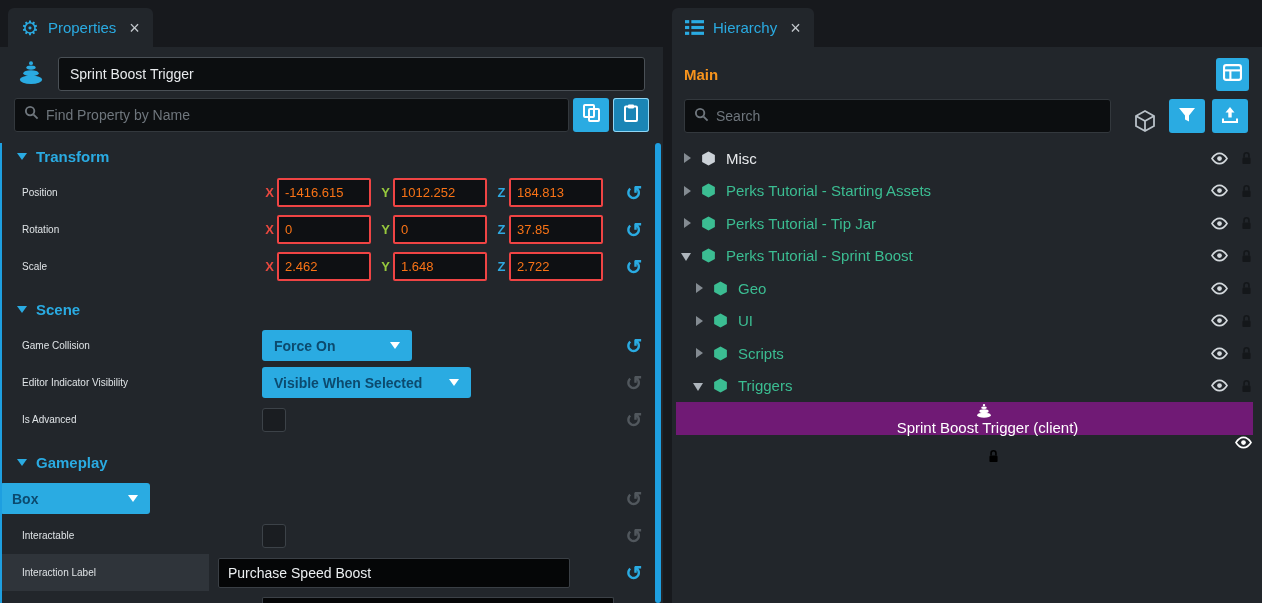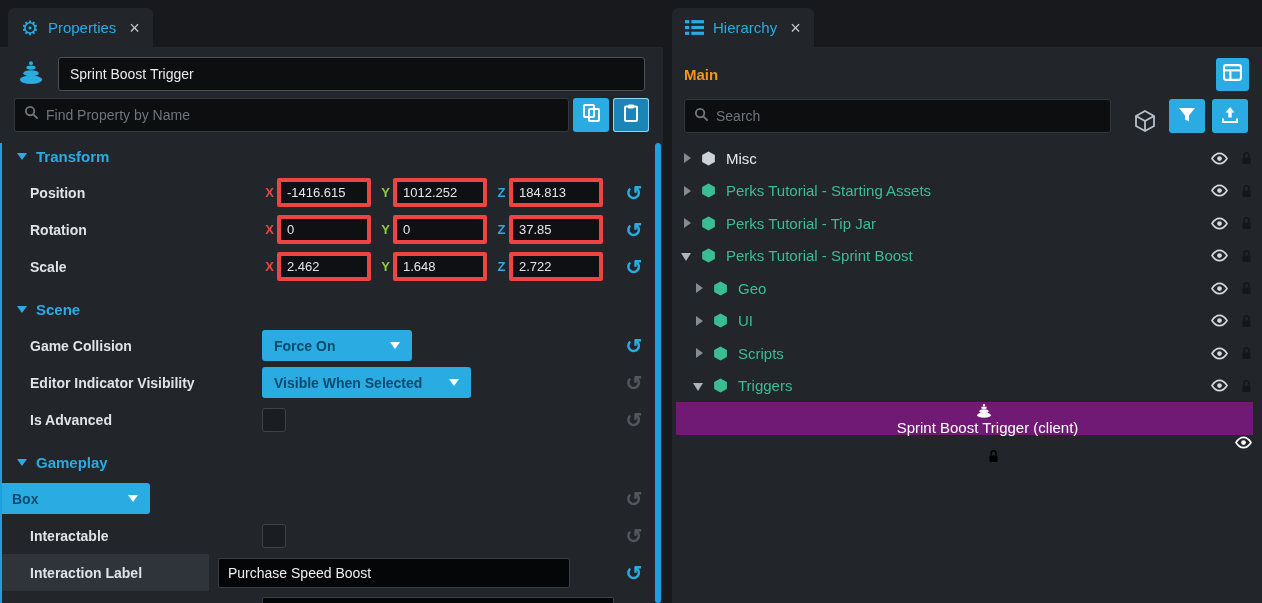--- a/index.html
+++ b/index.html
@@ -37,29 +37,29 @@
             display:flex; align-items:center; justify-content:center; cursor:pointer; flex:none; }
   .sq-btn.pressed { background:#1a85b6; box-shadow: inset 0 0 0 1px #8fd6f5; }
 
   
   .sect { display:flex; align-items:center; gap:9px; padding-left:17px; height:22px; margin-top:13px;
           color:#2aabe2; font-size:15px; font-weight:bold; cursor:default; }
   .sect .tri { width:0; height:0; border-top:7px solid #2aabe2; border-left:5px solid transparent; border-right:5px solid transparent; }
   .sect-gap { height:7px; }
 
   .prow { display:flex; align-items:center; height:37px; padding-right:16px; }
-  .plabel { width:262px; padding-left:30px; color:#dfe3e6; font-size:14px; flex:none; align-self:stretch;
-            display:flex; align-items:center;font-weight:bold; }
+  .plabel { width:262px; padding-left:22px; color:#dfe3e6; font-size:10px; flex:none; align-self:stretch;
+            display:flex; align-items:center; }
   .plabel.hl { background:#2f343a; width:209px; margin-right:9px; }
 
   .axis { display:flex; align-items:center; margin-right:7px; }
   .axl { width:15px; text-align:center; font-weight:bold; font-size:13px; flex:none; }
   .axl.x { color:#e8483f; } .axl.y { color:#97c93d; } .axl.z { color:#2fa8e0; }
-  .num-input { width:94px; height:29px; background:#0e1013; border:4px solid #ef4444; border-radius:2px;
-               color:#e5e5e5; font-size:13px; padding:0 6px; outline:none; }
+  .num-input { width:94px; height:29px; background:#0e1013; border:2px solid #ef4444; border-radius:2px;
+               color:#f97316; font-size:13px; padding:0 6px; outline:none; }
 
   .reset { margin-left:auto; width:26px; text-align:center; color:#2aabe2; font-size:20px; font-weight:bold;
            line-height:1; cursor:pointer; }
   .reset.off { color:#51575d; cursor:default; }
 
   .dd { height:31px; background:#2aabe2; border-radius:3px; display:flex; align-items:center;
         justify-content:space-between; padding:0 12px; color:#0c4a6e; font-size:14px; font-weight:bold; cursor:pointer; }
   .dd .caret { width:0; height:0; border-top:7px solid #fff; border-left:5px solid transparent; border-right:5px solid transparent; margin-left:10px; }
   .dd.w150 { width:150px; } .dd.w209 { width:209px; }
 

